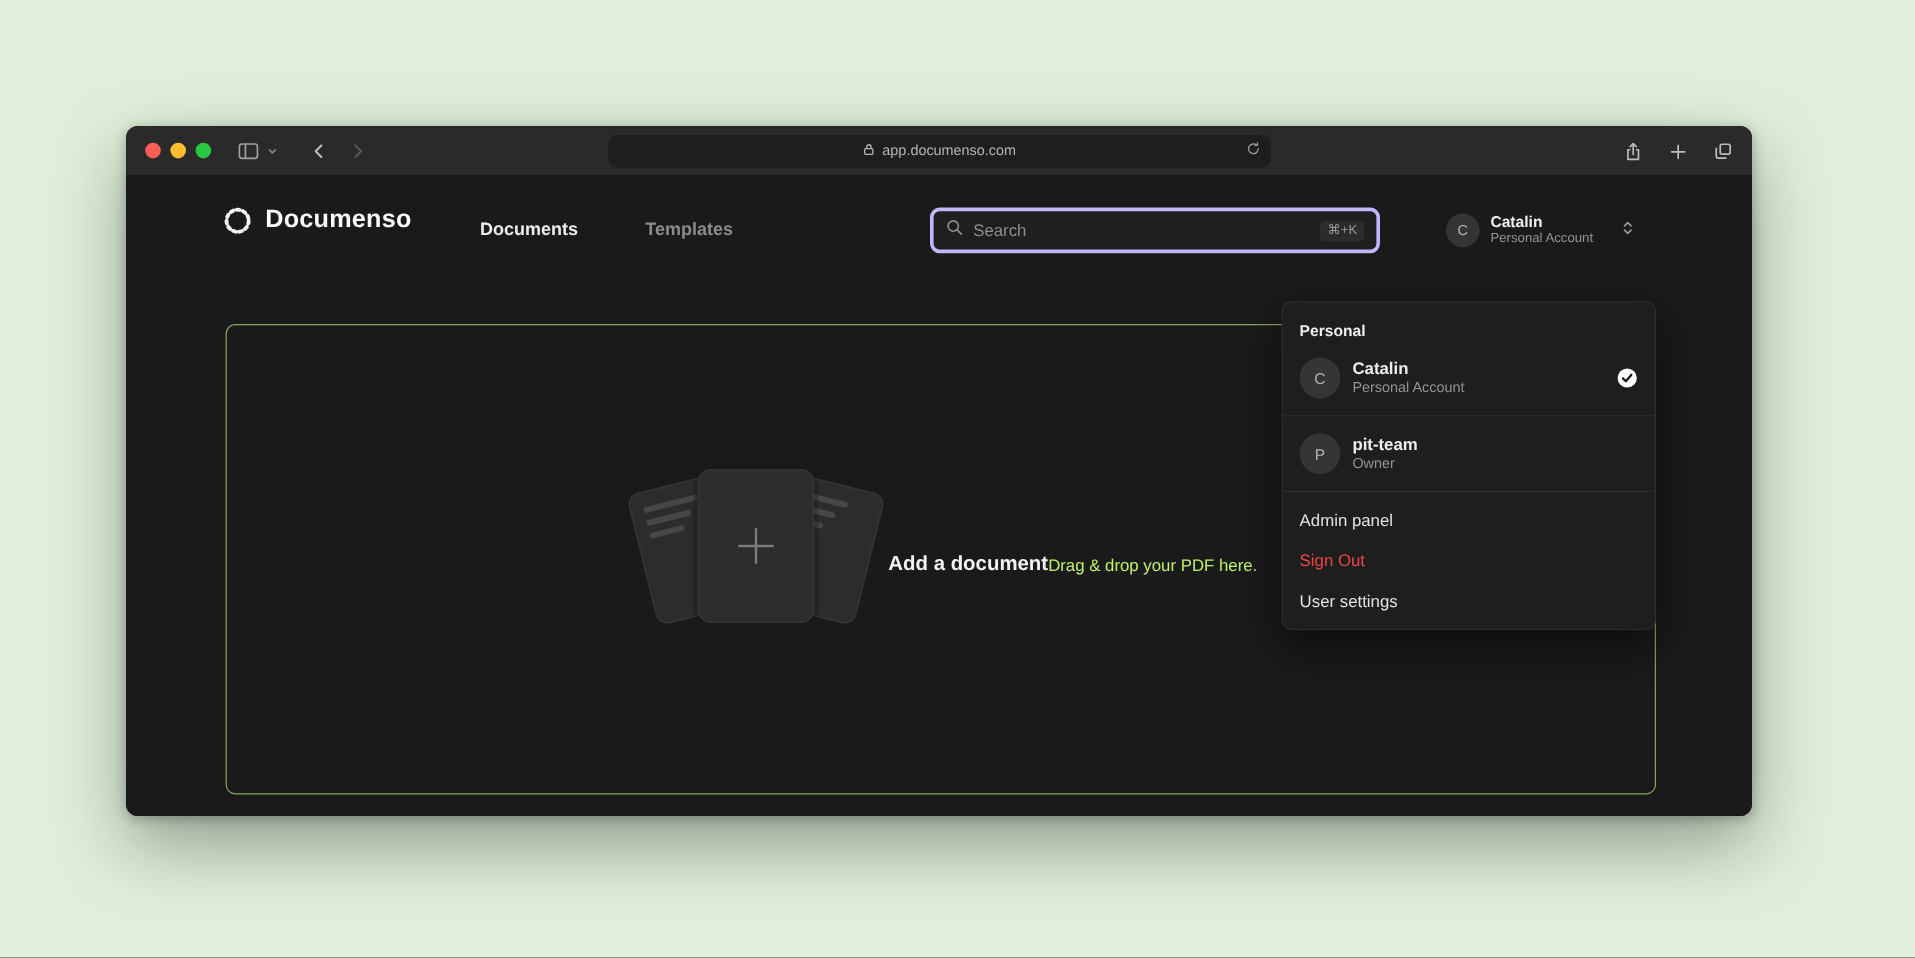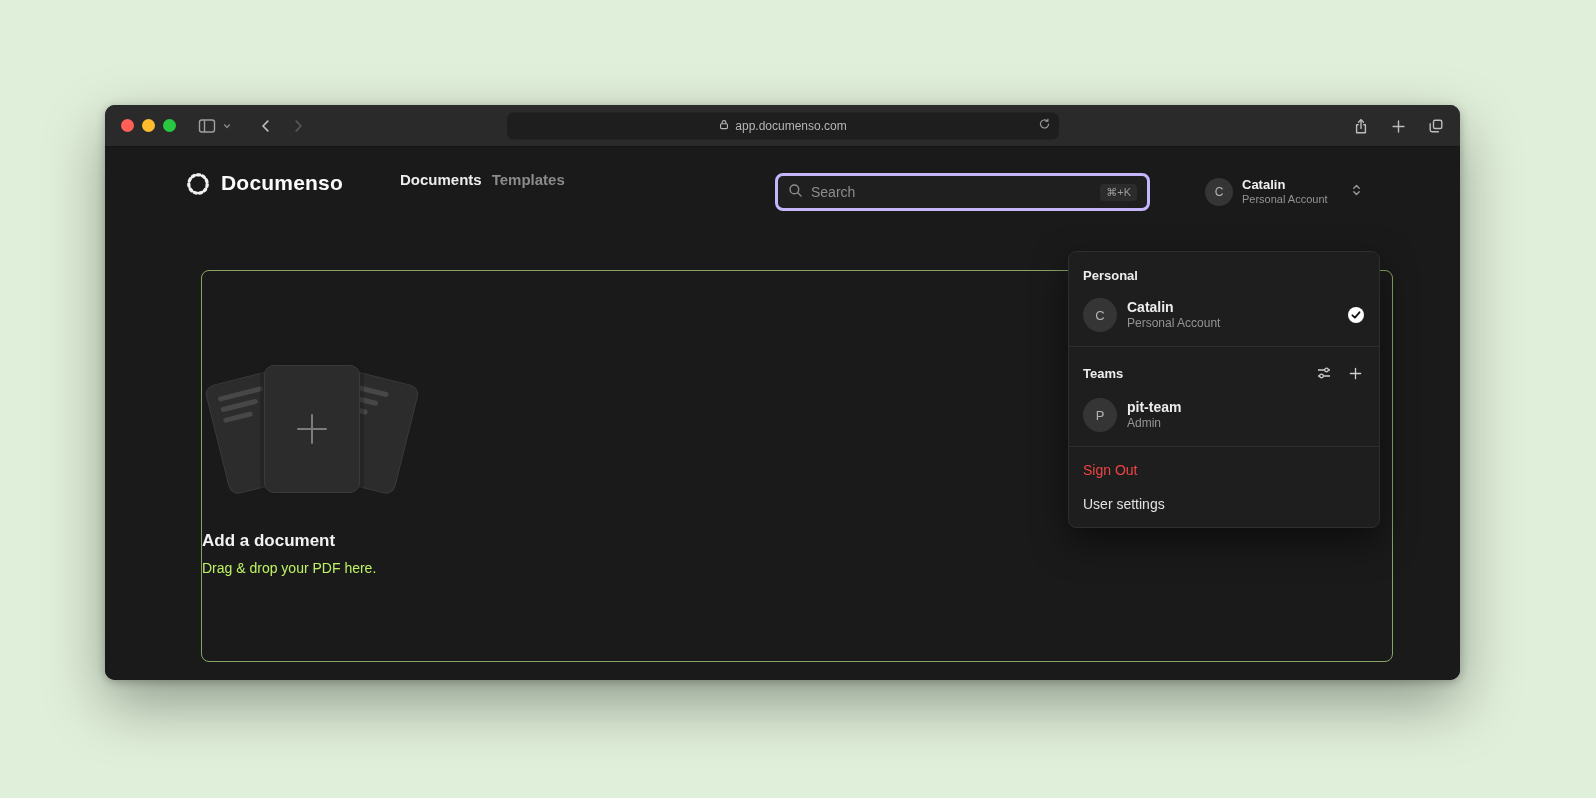--- a/index.html
+++ b/index.html
@@ -41,24 +41,24 @@
 
   .tb-right { position:absolute; right:16px; top:0; height:42px; display:flex; align-items:center; gap:22px; }
 
   
   .content { position:relative; height:533px; background:#1a1a1a; }
 
   .brand { position:absolute; left:80px; top:24px; height:40px; display:flex; align-items:flex-start; gap:10px; }
   .brand .logo svg { display:block; }
   .brand .brand-name { font-size:21px; font-weight:700; color:#fafafa; letter-spacing:.2px; }
 
-  .nav { position:absolute; left:295px; top:24px; height:40px; display:flex; align-items:flex-start; gap:10px; }
+  .nav { position:absolute; left:295px; top:24px; height:40px; display:flex; align-items:center; gap:44px; }
   .nav a { text-decoration:none; font-size:15px; font-weight:600; cursor:pointer; }
   .nav a.active { color:#ededed; }
-  .nav a.inactive { color:#8b8b8b; }
+  .nav a.inactive { color:#8b8b8b;margin-left:12px; }
 
   .search {
     position:absolute; left:670px; top:26px; width:375px; height:38px;
     background:#1f1f1f; border:3px solid #c4b5fd; border-radius:8px;
     display:flex; align-items:center; padding:0 10px; gap:8px; cursor:text;
   }
   .search input {
     flex:1; background:transparent; border:none; outline:none;
     color:#e5e5e5; font-size:14px; font-family:"Liberation Sans", sans-serif;
   }
@@ -78,23 +78,22 @@
   }
   .acct-text { display:flex; flex-direction:column; line-height:1.25; }
   .acct-name { font-size:13px; font-weight:700; color:#f0f0f0; }
   .acct-sub { font-size:11px; color:#949494; }
   .account .updown { margin-left:14px; }
 
   
   .dropzone {
     position:absolute; left:83px; top:123px; width:1192px; height:392px;
     border:1px solid rgba(154,190,115,.85); border-radius:8px;
-    display:flex; flex-direction:column; justify-content:center;
+    display:flex; flex-direction:row; align-items:center; justify-content:center;
     cursor:pointer;
-    margin-left:13px;
   }
   .cards { position:relative; width:220px; height:150px; margin-bottom:16px; }
   .card {
     position:absolute; background:#2c2c2c; border:1px solid #3a3a3a; border-radius:10px;
     padding:12px 10px;
   }
   .card.left  { left:14px; top:18px; width:86px; height:112px; transform:rotate(-14deg); z-index:1; }
   .card.right { right:14px; top:18px; width:86px; height:112px; transform:rotate(14deg); z-index:1; }
   .card.center{ left:62px; top:8px; width:96px; height:128px; z-index:2;
                 display:flex; align-items:center; justify-content:center;
@@ -277,46 +276,31 @@
           <span class="check">
             <svg width="18" height="18" viewBox="0 0 18 18">
               <circle cx="9" cy="9" r="8" fill="#ffffff"></circle>
               <path d="M5.4 9.3 7.9 11.7l4.6-5.4" fill="none" stroke="#121212" stroke-width="1.8" stroke-linecap="round" stroke-linejoin="round"></path>
             </svg>
           </span>
         </div>
 
         <div class="divider"></div>
 
-        <div class="sect teams">
-          <span>Teams</span>
-          <span class="spacer"></span>
-          <button class="icon-btn">
-            <svg width="16" height="16" viewBox="0 0 16 16" fill="none" stroke="#cfcfcf" stroke-width="1.3">
-              <path d="M2 5h12M2 11h12"></path>
-              <circle cx="10.5" cy="5" r="1.8" fill="#1e1e1e"></circle>
-              <circle cx="5.5" cy="11" r="1.8" fill="#1e1e1e"></circle>
-            </svg>
-          </button>
-          <button class="icon-btn">
-            <svg width="15" height="15" viewBox="0 0 16 16" fill="none" stroke="#cfcfcf" stroke-width="1.4" stroke-linecap="round">
-              <path d="M8 2.5v11M2.5 8h11"></path>
-            </svg>
-          </button>
-        </div>
 
         <div class="row">
           <span class="avatar">P</span>
           <span class="rtext">
             <span class="rname">pit-team</span>
-            <span class="rsub">Admin</span>
+            <span class="rsub">Owner</span>
           </span>
         </div>
 
         <div class="divider"></div>
 
+        <a class="mlink">Admin panel</a>
         <a class="mlink signout">Sign Out</a>
         <a class="mlink">User settings</a>
       </div>
 
     </div>
   </div>
 </div>
 
 </body></html>

